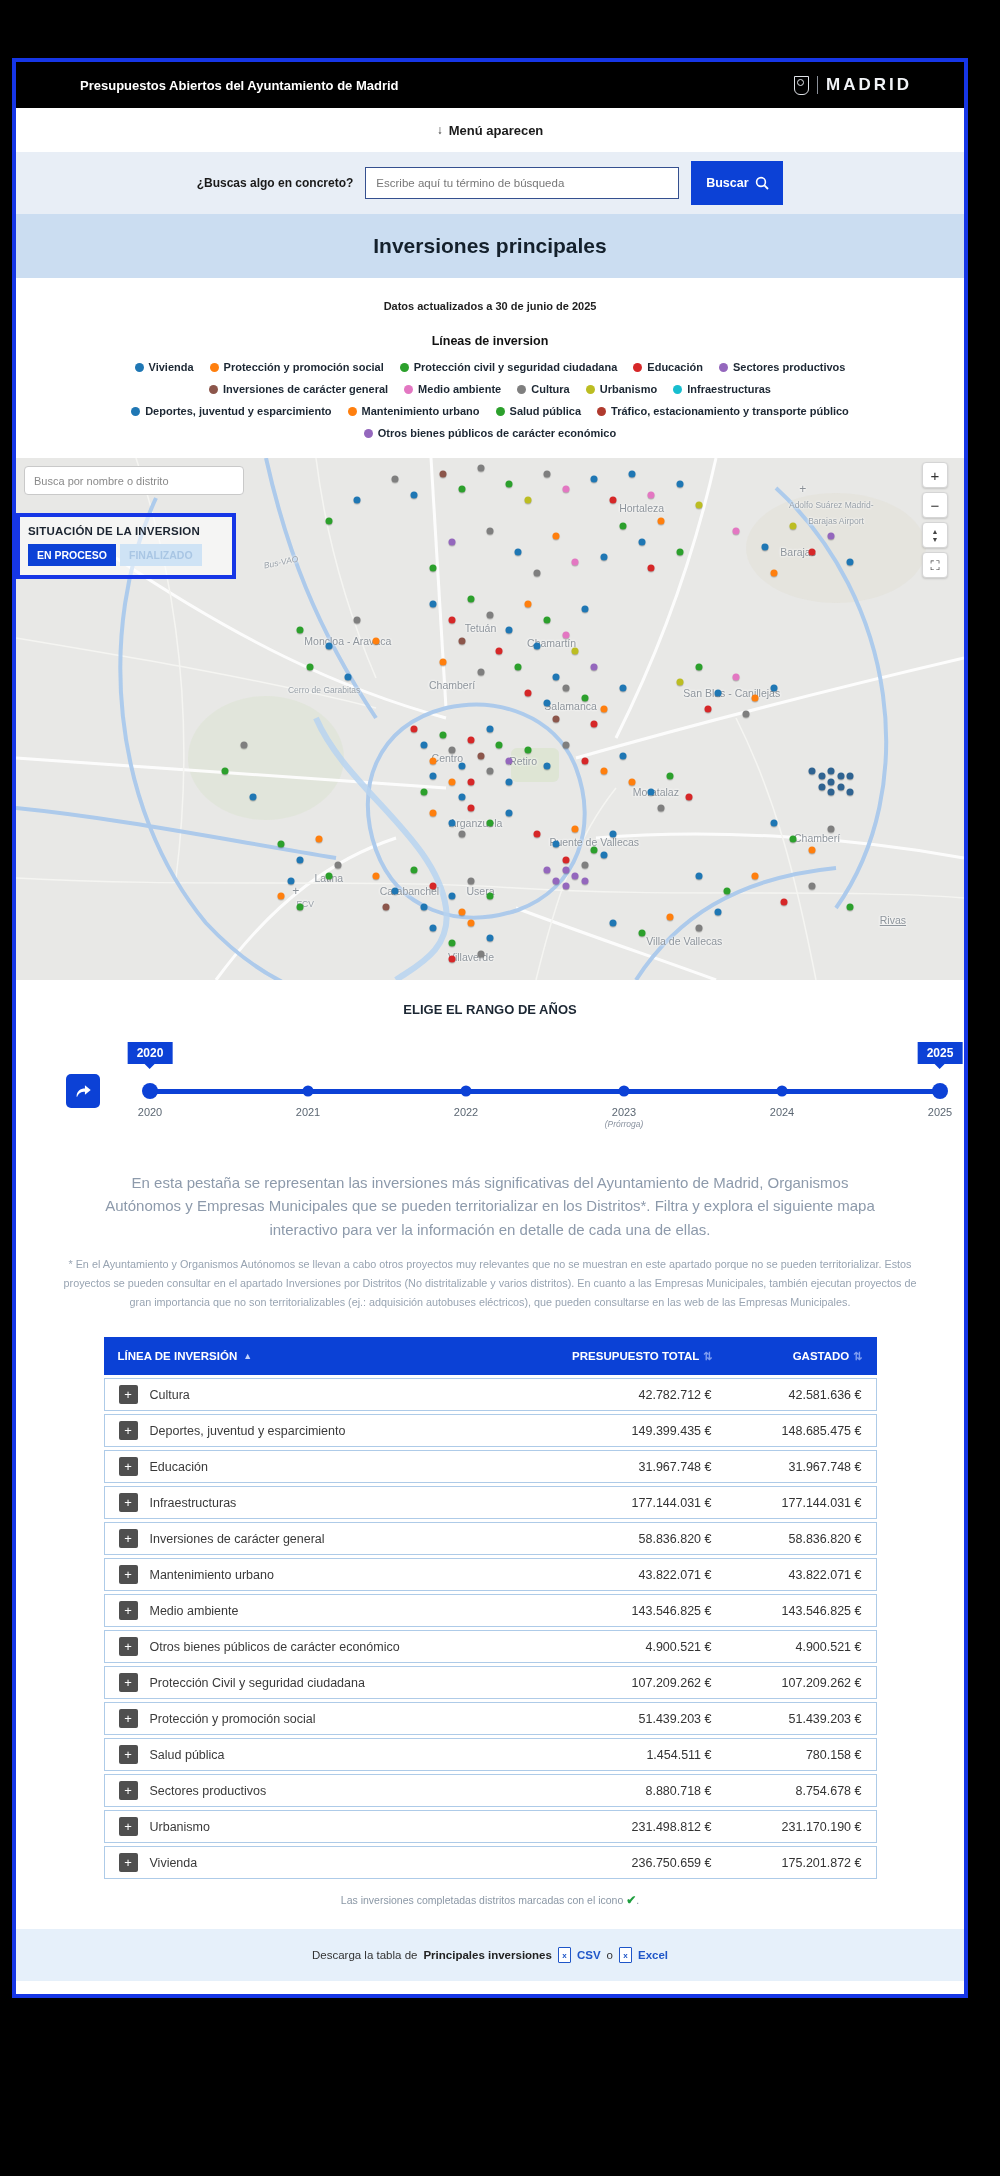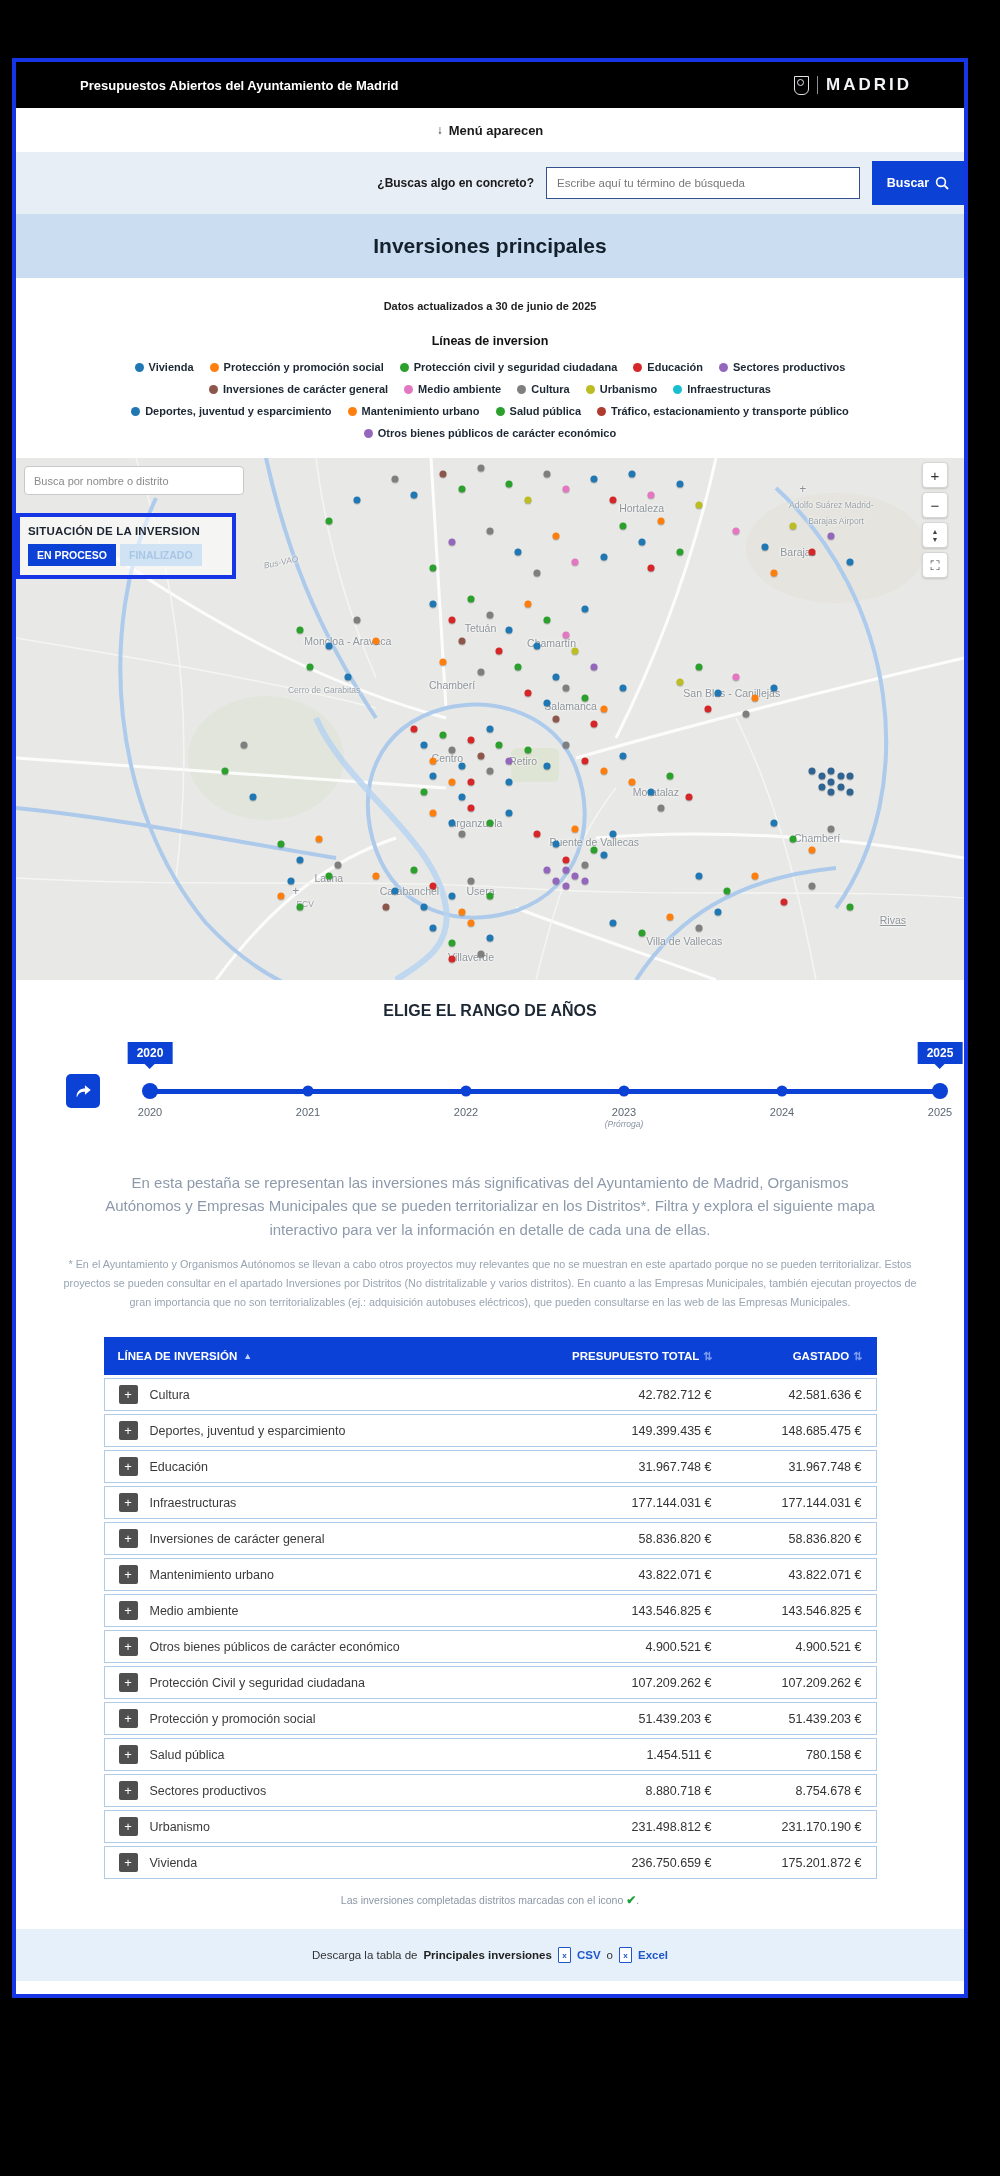--- a/index.html
+++ b/index.html
@@ -11,21 +11,21 @@
   .logo{display:flex;align-items:center;gap:8px;color:#fff;}
   .logo .crest{width:13px;height:17px;border:1.5px solid #dfe3e8;border-radius:0 0 6px 6px;position:relative;}
   .logo .crest:after{content:"";position:absolute;left:2px;top:2px;width:5px;height:5px;border:1px solid #dfe3e8;border-radius:50%;}
   .logo .sep{width:1px;height:18px;background:#8a8f98;}
   .logo .word{font-size:17px;font-weight:bold;letter-spacing:3px;color:#f2f4f7;}
   
   .menu{height:44px;display:flex;align-items:center;justify-content:center;gap:6px;background:#fff;
     font-size:13px;font-weight:bold;color:#1a1a1a;}
   .menu .arrow{font-size:12px;color:#333;}
   
-  .search{height:62px;background:#e8eef6;display:flex;align-items:center;justify-content:flex-end;gap:12px;}
+  .search{height:62px;background:#e8eef6;display:flex;align-items:center;justify-content:center;gap:12px;}
   .search label{font-size:12px;font-weight:bold;color:#1a1a1a;}
   .search input{width:292px;height:30px;border:1px solid #35508f;background:#fff;font-size:11.5px;
     padding:0 10px;color:#444;font-family:"Liberation Sans",sans-serif;}
   .search input::placeholder{color:#777;}
   .btn-buscar{width:92px;height:44px;background:#0c41d6;border:none;color:#fff;font-weight:bold;font-size:12.5px;
     display:flex;align-items:center;justify-content:center;gap:6px;cursor:pointer;font-family:"Liberation Sans",sans-serif;}
   
   .band{height:64px;background:#cbddf1;display:flex;align-items:center;justify-content:center;}
   .band h1{margin:0;font-size:21px;color:#14202c;font-weight:bold;}
   .updated{margin-top:22px;text-align:center;font-size:11px;font-weight:bold;color:#1f1f1f;}
@@ -56,21 +56,21 @@
   .b-fin{background:#cfe3f5;color:#a9c6e4;border:none;font-size:10.5px;font-weight:bold;padding:5px 9px;cursor:pointer;
     font-family:"Liberation Sans",sans-serif;}
   .mctrls{position:absolute;right:16px;top:4px;display:flex;flex-direction:column;gap:4px;}
   .mbtn{width:26px;height:26px;background:#fff;border:1px solid #d5d5d5;border-radius:4px;color:#333;font-size:15px;
     display:flex;align-items:center;justify-content:center;cursor:pointer;box-shadow:0 1px 2px rgba(0,0,0,.15);
     font-family:"Liberation Sans",sans-serif;line-height:1;}
   .mbtn.pitch{flex-direction:column;font-size:7px;gap:1px;color:#444;}
   .mbtn.fs{font-size:13px;}
   
   .slider{position:relative;height:155px;}
-  .slider .stitle{position:absolute;left:0;right:0;top:22px;text-align:center;font-size:16px;font-weight:bold;color:#1c2733;}
+  .slider .stitle{position:absolute;left:0;right:0;top:22px;text-align:center;font-size:13px;font-weight:bold;color:#1c2733;}
   .share{position:absolute;left:50px;top:94px;width:34px;height:34px;background:#0c41d6;border:none;border-radius:5px;
     display:flex;align-items:center;justify-content:center;cursor:pointer;}
   .tz{position:absolute;left:134px;top:0;width:790px;height:100%;}
   .track{position:absolute;left:0;top:109px;width:100%;height:5px;background:#0c41d6;border-radius:3px;}
   .tick{position:absolute;width:11px;height:11px;background:#0c41d6;border-radius:50%;top:111px;transform:translate(-50%,-50%);}
   .handle{position:absolute;width:16px;height:16px;background:#0c41d6;border-radius:50%;top:111px;transform:translate(-50%,-50%);cursor:pointer;}
   .badge{position:absolute;top:62px;transform:translateX(-50%);background:#0c41d6;color:#fff;font-size:12px;font-weight:bold;
     padding:4px 9px;}
   .badge:after{content:"";position:absolute;left:50%;bottom:-5px;transform:translateX(-50%);
     border-left:5px solid transparent;border-right:5px solid transparent;border-top:5px solid #0c41d6;}

